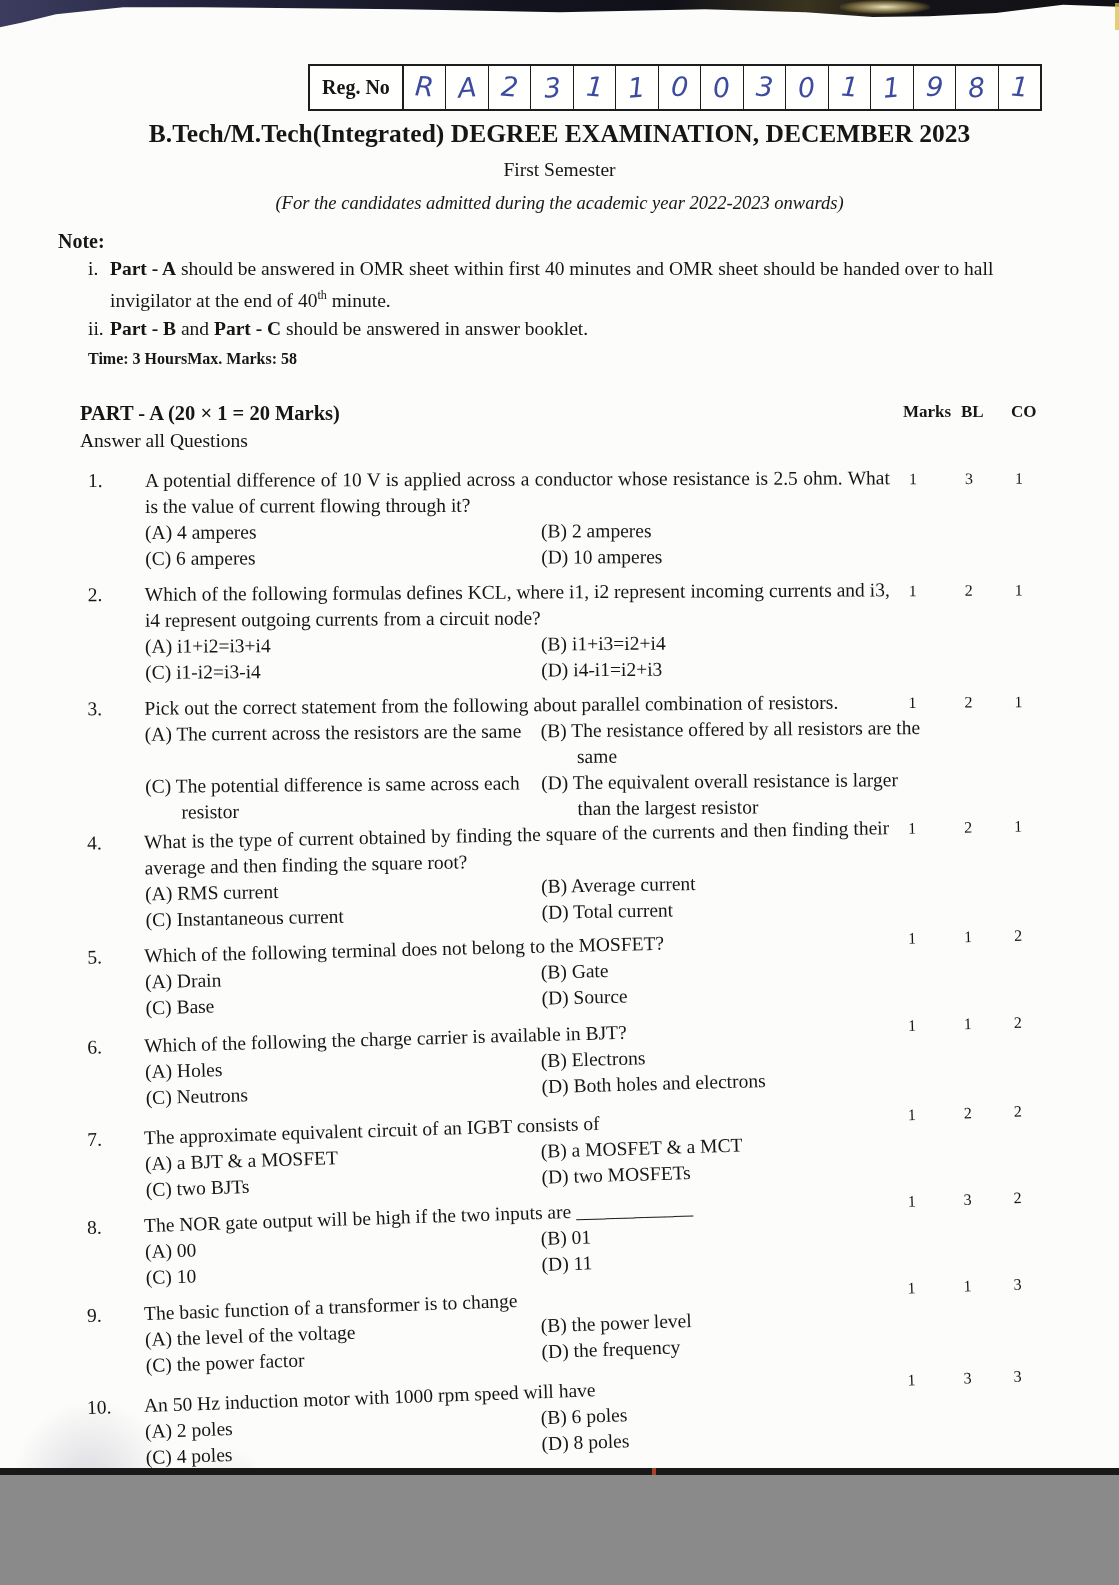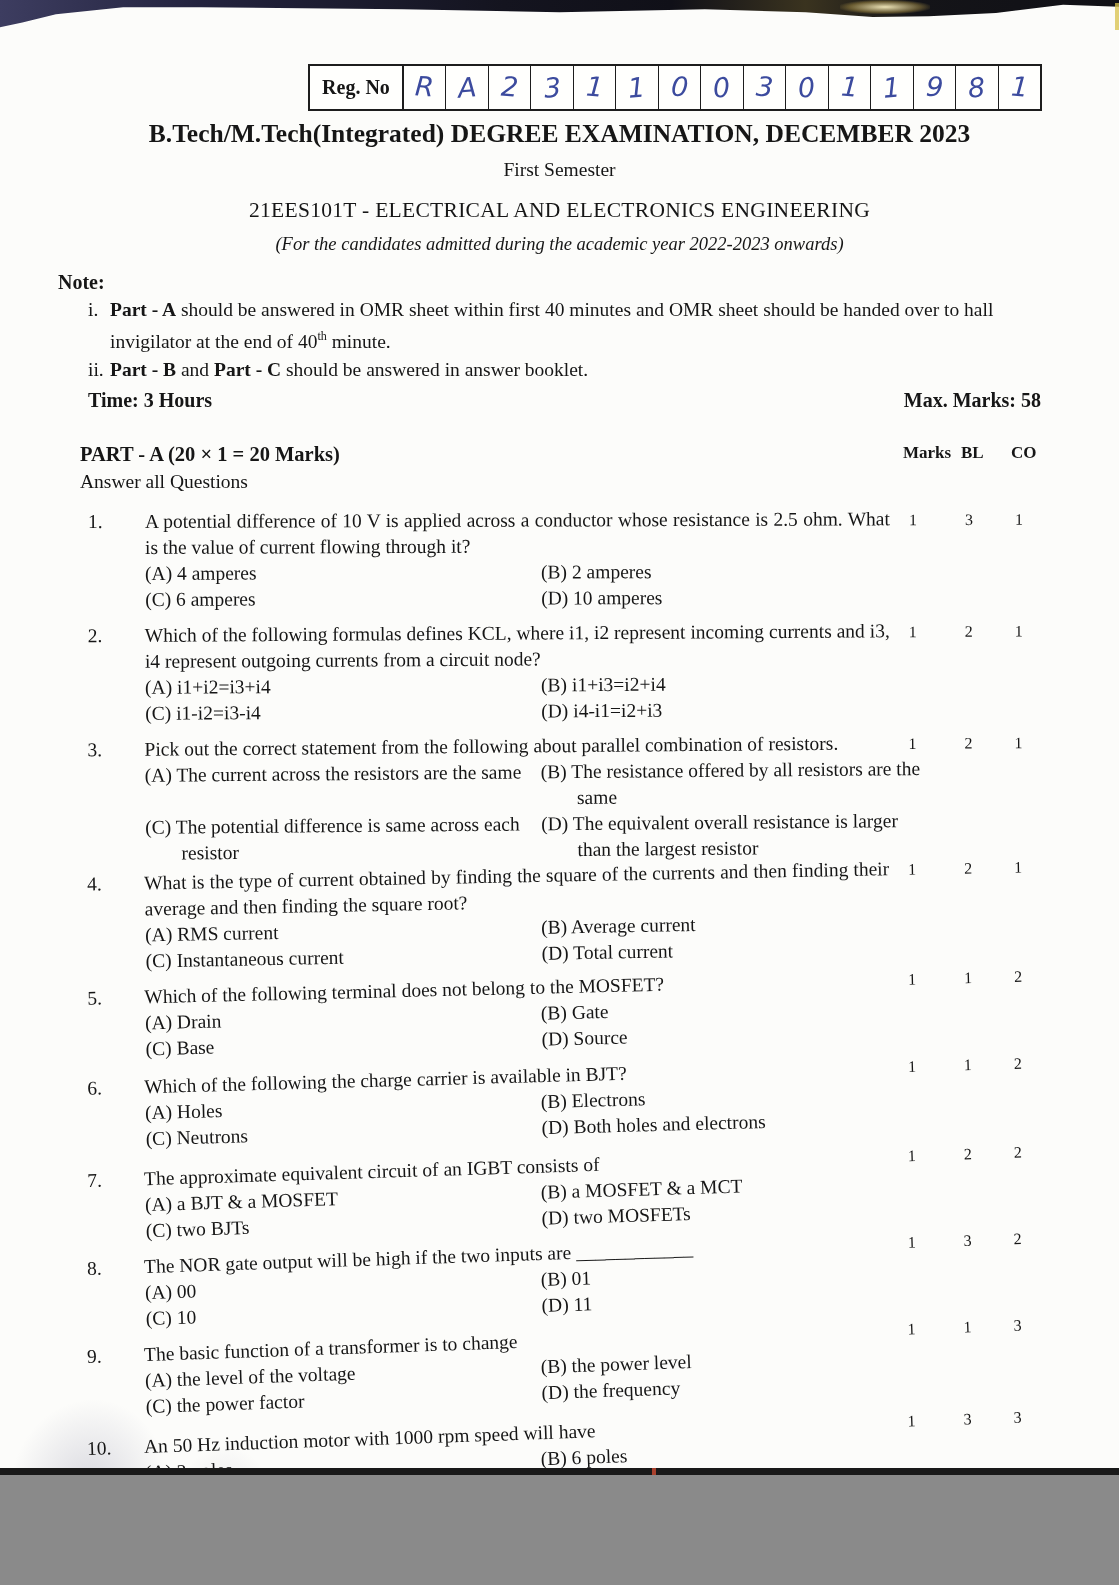--- a/index.html
+++ b/index.html
@@ -39,21 +39,21 @@
   .adm{text-align:center;font-size:18.5px;font-style:italic;margin-top:8px;line-height:25px;}
 
   .note-wrap{margin:12px 8px 0 58px;font-size:19.5px;line-height:26px;}
   .note-label{font-weight:bold;font-size:20px;}
   .note-item{display:flex;margin-left:30px;margin-top:2px;}
   .note-num{width:22px;flex-shrink:0;}
   .note-text{max-width:950px;}
   .note-text b{font-weight:bold;}
   sup{font-size:.62em;}
 
-  .timerow{display:flex;justify-content:space-between;font-weight:bold;font-size:20px;
+  .timerow{display:flex;justify-content:flex-start;font-weight:bold;font-size:16px;
            margin:4px 78px 0 88px;line-height:26px;}
 
   
   .parta{position:relative;margin-top:28px;height:54px;}
   .parta-center{width:820px;margin-left:80px;text-align:left;}
   .parta-title{font-weight:bold;font-size:20.5px;line-height:26px;}
   .answer-all{font-size:19.5px;margin-top:2px;line-height:26px;}
   .score-head{position:absolute;left:903px;top:2px;width:160px;font-weight:bold;font-size:17px;}
   .score-head span{position:absolute;top:0;}
   .sh1{left:0;}.sh2{left:58px;text-align:center;}.sh3{left:108px;}
@@ -134,21 +134,20 @@
         <span>8</span>
       </div>
     <div class="cell">
         <span>1</span>
       </div>
   </div>
 
   <div class="content">
     <div class="title">B.Tech/M.Tech(Integrated) DEGREE EXAMINATION, DECEMBER 2023</div>
     <div class="sem">First Semester</div>
-    <div class="course">21EES101T - ELECTRICAL AND ELECTRONICS ENGINEERING</div>
     <div class="adm">(For the candidates admitted during the academic year 2022-2023 onwards)</div>
 
     <div class="note-wrap">
       <div class="note-label">Note:</div>
       <div class="note-item">
         <span class="note-num">i.</span>
         <span class="note-text"><b>Part - A</b><span> should be answered in OMR sheet within first 40 minutes and OMR sheet should be handed over to hall invigilator at the end of 40</span><sup>th</sup><span> minute.</span></span>
       </div>
       <div class="note-item">
         <span class="note-num">ii.</span>

